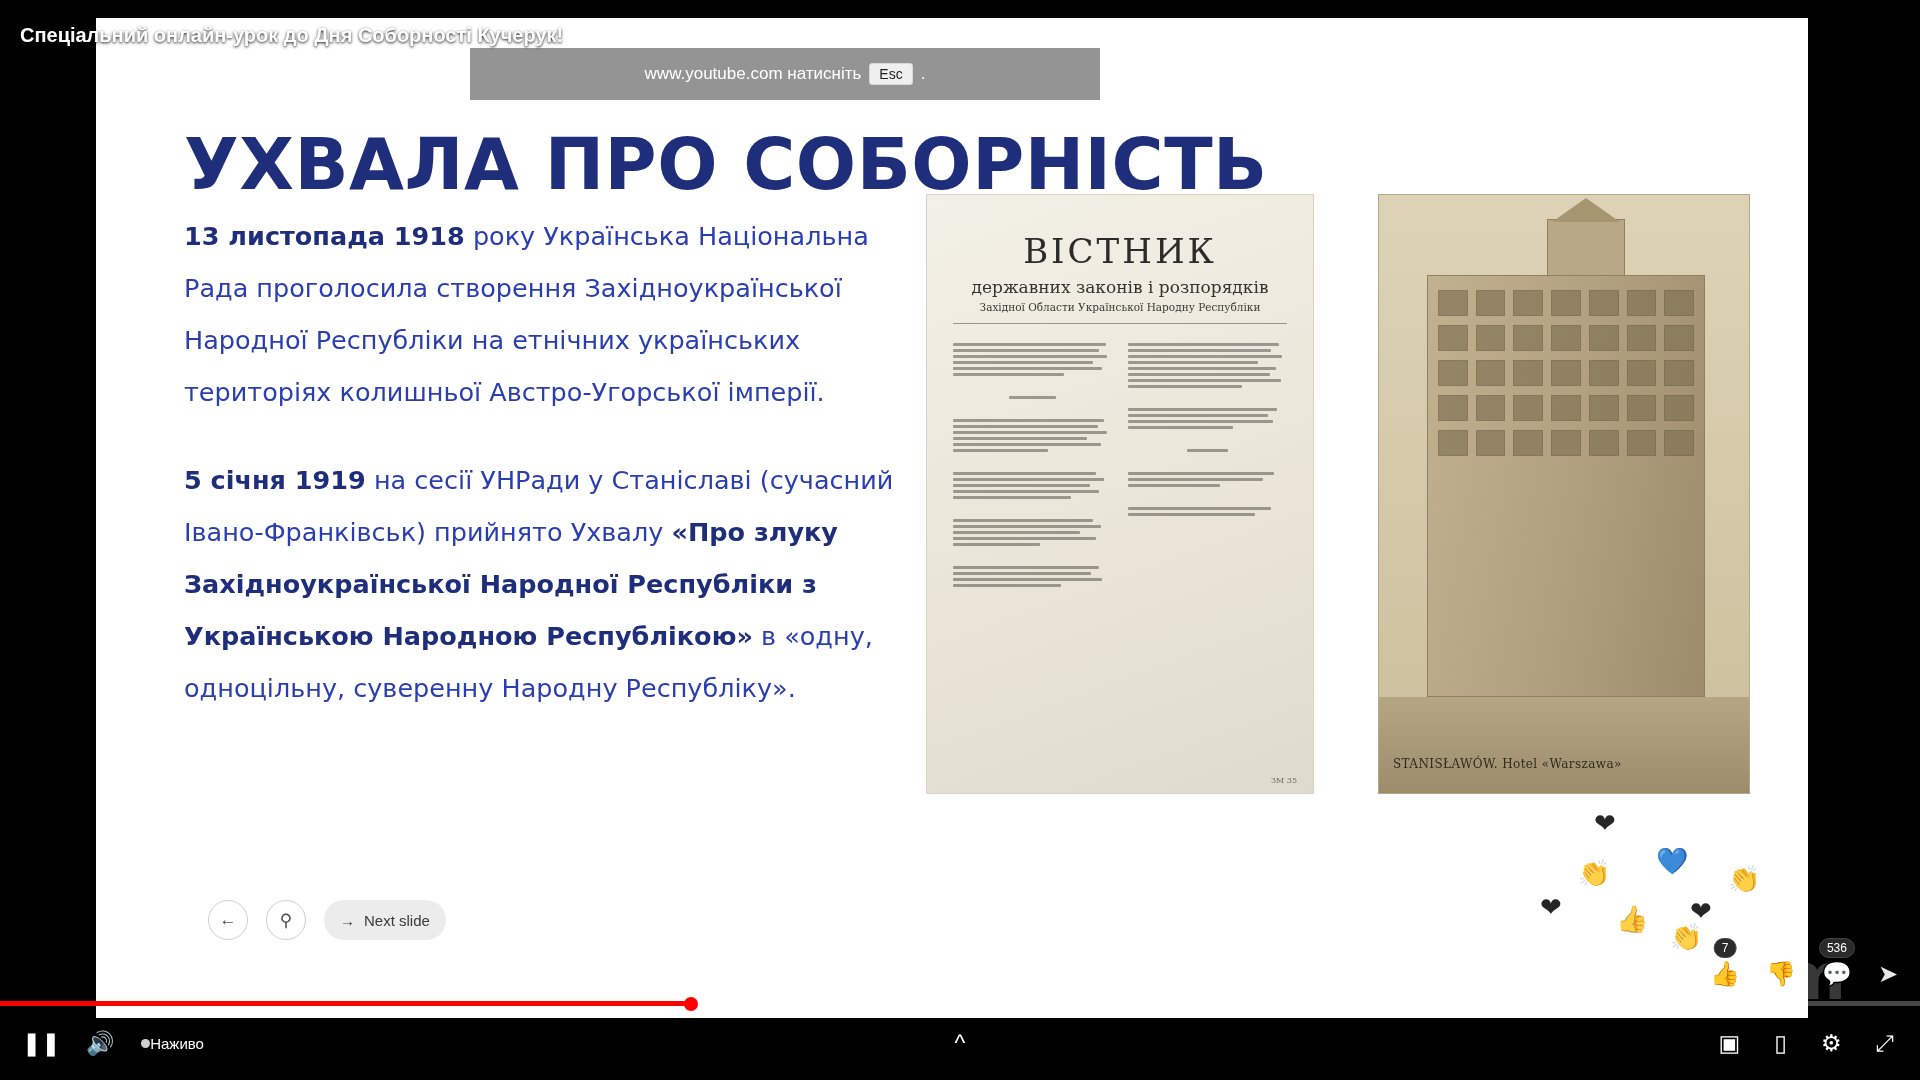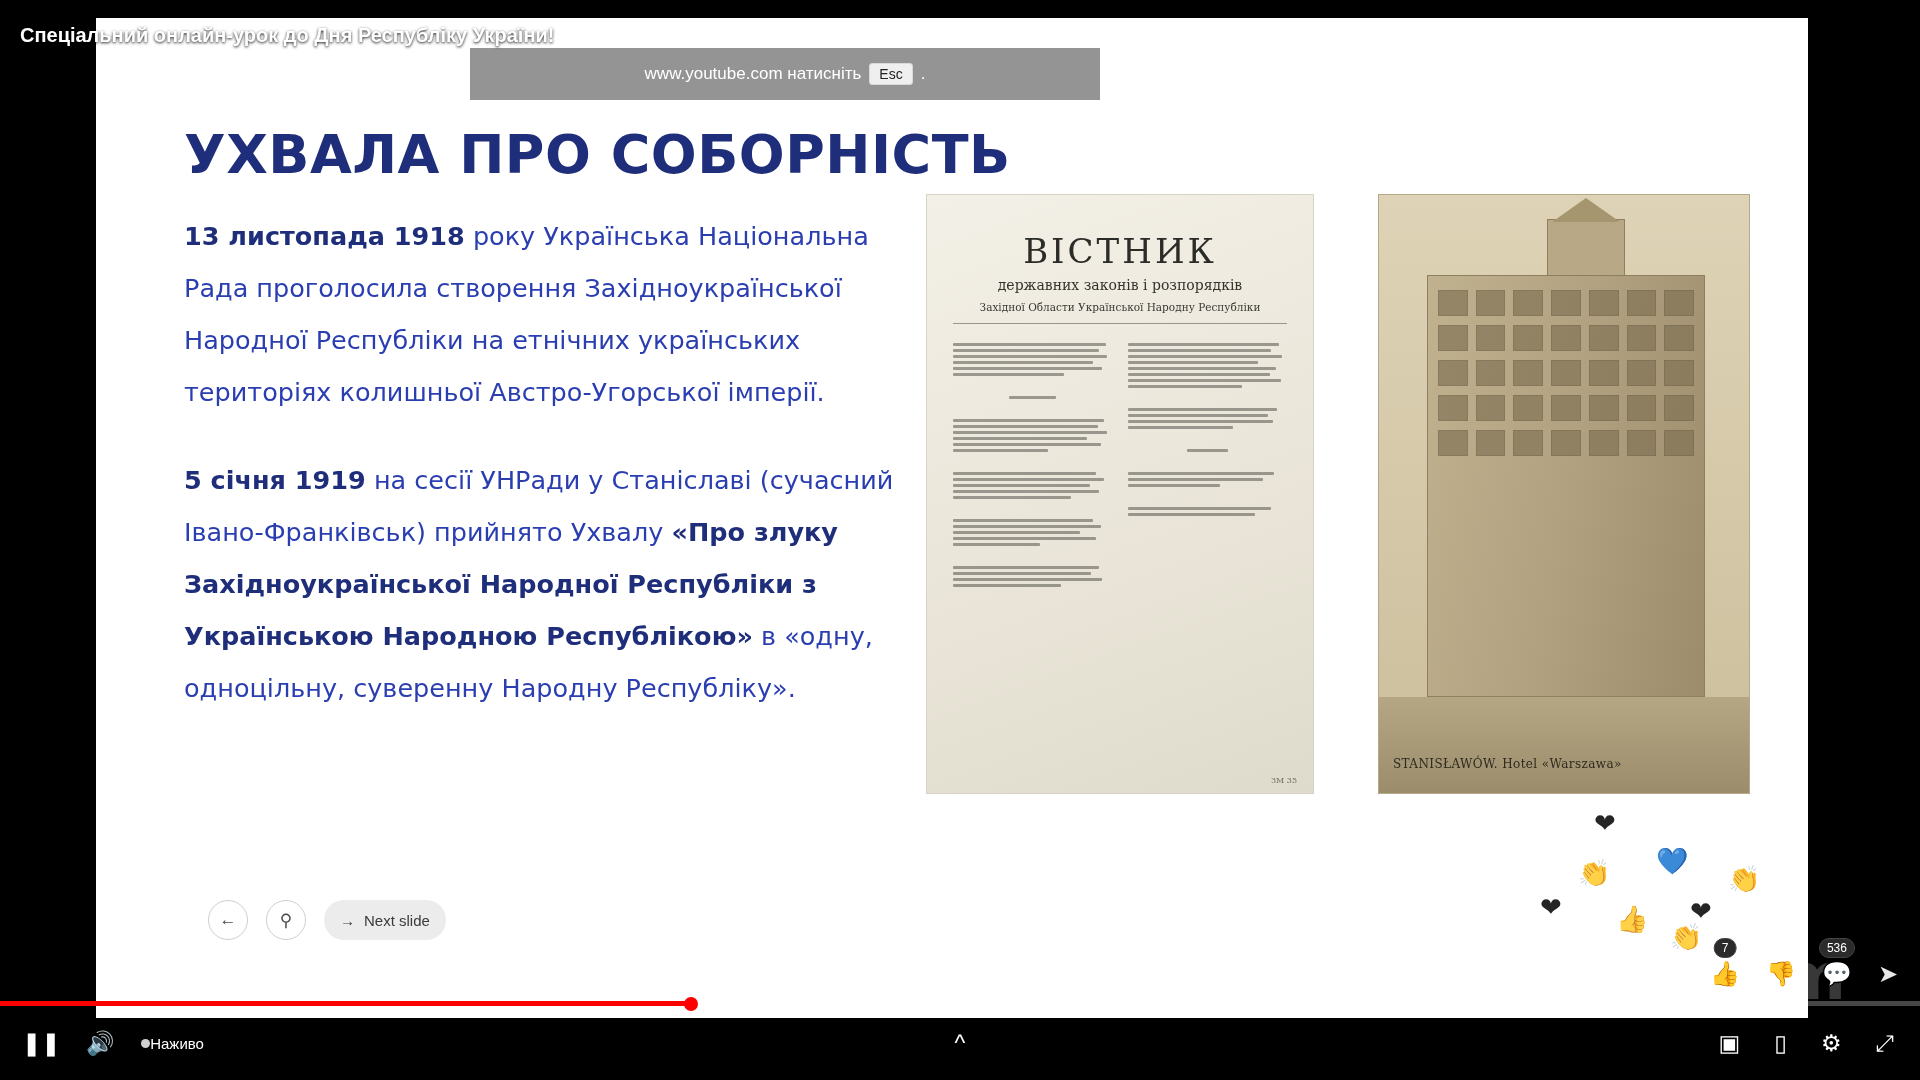--- a/index.html
+++ b/index.html
@@ -32,21 +32,21 @@
     position: absolute;
     left: 96px; top: 18px;
     width: 1712px; height: 1000px;
     background: #ffffff;
     overflow: hidden;
   }
 
   .slide-title {
     position: absolute;
     left: 88px; top: 105px;
-    font-size: 54px;
+    font-size: 71px;
     font-weight: 800;
     letter-spacing: 0.5px;
     color: #1f2e7a;
     font-family: "DejaVu Sans", sans-serif;
   }
 
   .slide-body {
     position: absolute;
     left: 88px; top: 192px;
     width: 720px;
@@ -71,21 +71,21 @@
     text-align: center;
     font-family: "DejaVu Serif", serif;
     font-size: 34px;
     letter-spacing: 3px;
     color: #2b2b27;
   }
   .doc-scan .ds-sub1 {
     position: absolute; left: 0; right: 0; top: 82px;
     text-align: center;
     font-family: "DejaVu Serif", serif;
-    font-size: 14px;
+    font-size: 17px;
     color: #33332d;
   }
   .doc-scan .ds-sub2 {
     position: absolute; left: 0; right: 0; top: 106px;
     text-align: center;
     font-family: "DejaVu Serif", serif;
     font-size: 10.5px;
     color: #3a3a33;
   }
   .doc-scan .ds-rule {
@@ -453,21 +453,21 @@
     </div>
   </div>
 
   <div class="yt-hint">
     <span>www.youtube.com              натисніть</span>
     <span class="yt-esc">Esc</span>
     <span>.</span>
   </div>
 
 
-  <div class="stream-title">Спеціальний онлайн-урок до Дня Республіку України!</div>
+  <div class="stream-title">Спеціальний онлайн-урок до Дня Соборності Кучерук!</div>
 
 
   <div class="reactions">
     <span class="rx" style="left:10px; top:92px;">❤</span>
     <span class="rx" style="left:48px; top:58px;">👏</span>
     <span class="rx" style="left:86px; top:104px;">👍</span>
     <span class="rx" style="left:126px; top:46px;">💙</span>
     <span class="rx" style="left:160px; top:96px;">❤</span>
     <span class="rx" style="left:198px; top:64px;">👏</span>
     <span class="rx" style="left:64px; top:8px;">❤</span>

